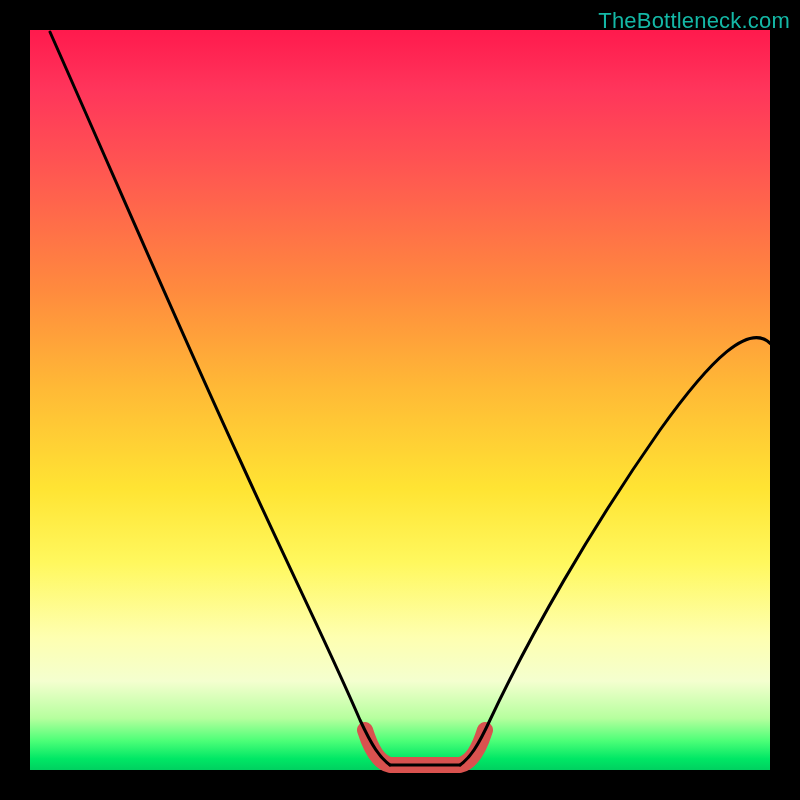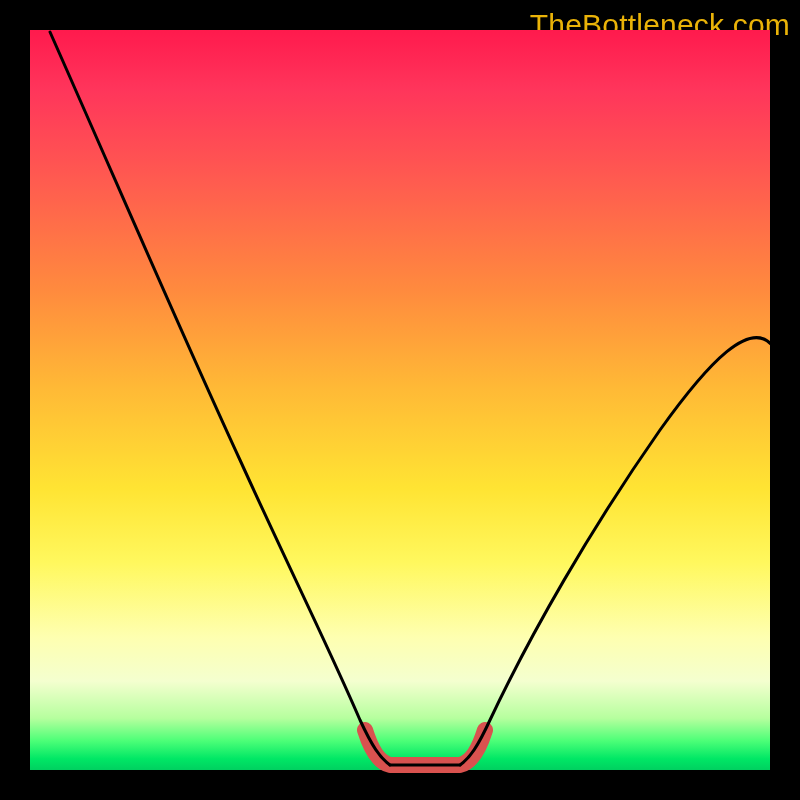--- a/index.html
+++ b/index.html
@@ -39,22 +39,22 @@
       #b6ff9e 93%,
       #4eff78 96%,
       #00e765 98.5%,
       #00d060 100%
     );
   }
   .watermark {
     position: absolute;
     top: 8px;
     right: 10px;
-    color: #eab308;
-    font-size: 30px;
+    color: #14b8a6;
+    font-size: 22px;
     letter-spacing: 0.2px;
   }
   svg.curves {
     position: absolute;
     left: 0;
     top: 0;
     width: 740px;
     height: 740px;
     overflow: visible;
   }

